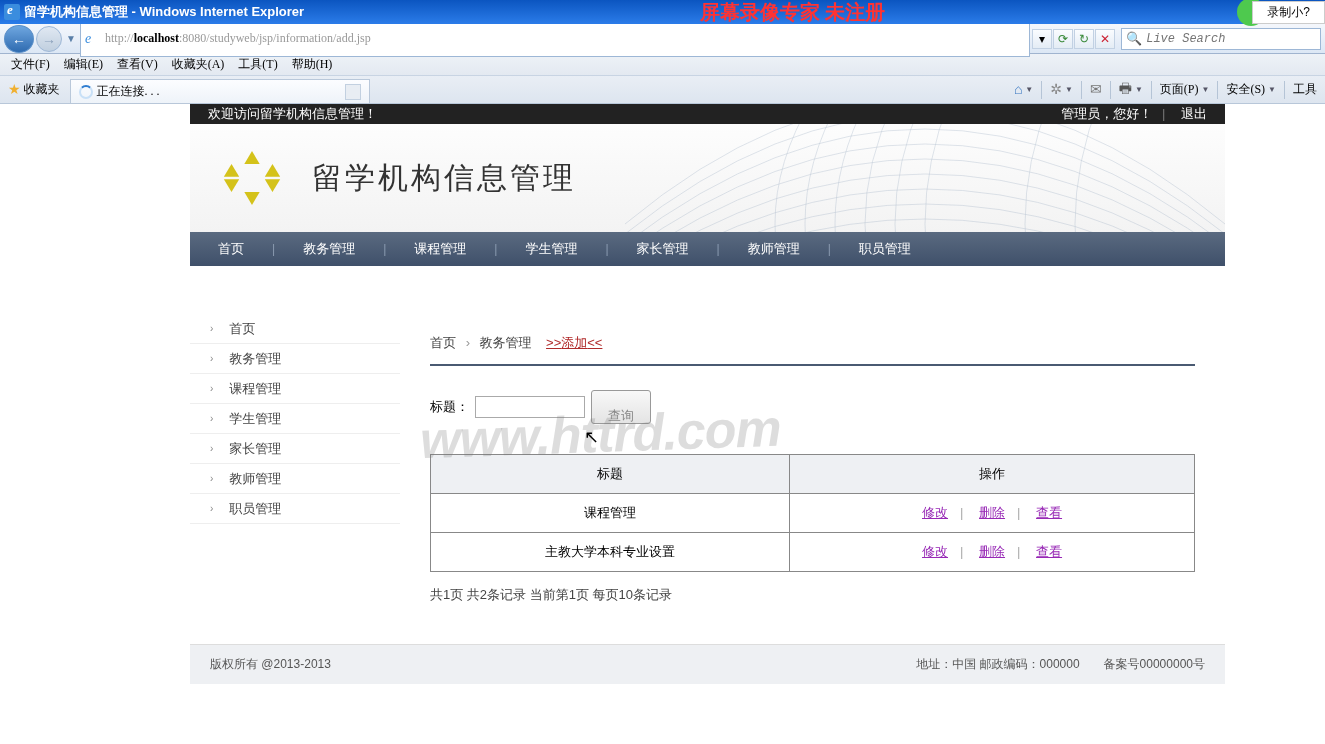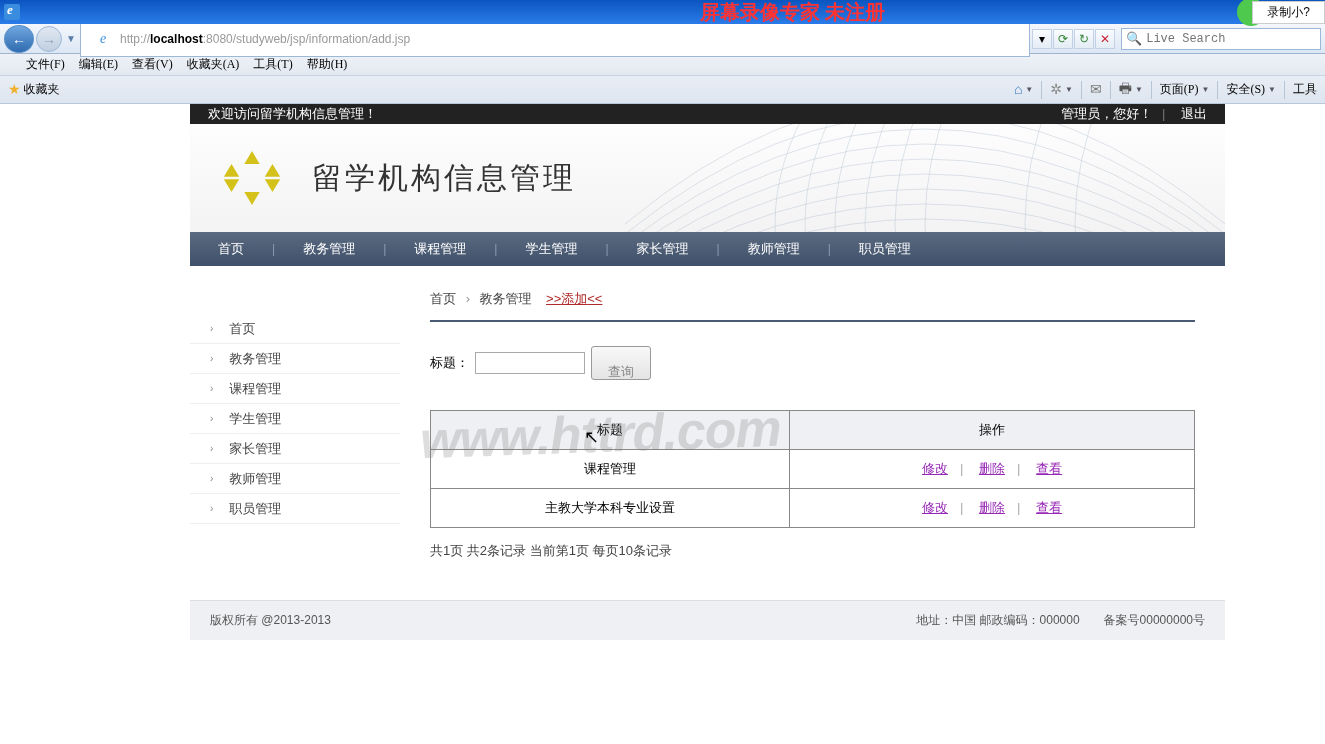--- a/index.html
+++ b/index.html
@@ -13,34 +13,34 @@
 .titlebar .overlay-text { position:absolute; left:700px; color:#ff3333; font-size:20px; font-weight:bold; font-family:"SimSun"; }
 .titlebar .app-icon-r { position:absolute; right:60px; top:-2px; width:28px; height:28px; background:#4ec94e; border-radius:50%; }
 .titlebar .rec-label { position:absolute; right:0; background:#fff; color:#000; padding:2px 14px; font-size:12px; border:1px solid #ccc; }
 
 
 .navbar { height:30px; background:linear-gradient(#f4f7fc,#dce7f5); border-bottom:1px solid #a0b4cf; display:flex; align-items:center; padding:0 4px; gap:2px; }
 .nav-btn { width:28px; height:26px; border:1px solid #9db7d6; border-radius:4px; background:linear-gradient(#f0f6ff,#d2e1f2); display:flex; align-items:center; justify-content:center; font-size:14px; color:#2f5f9f; }
 .nav-btn.back { width:30px; height:28px; border-radius:50%; background:linear-gradient(#6fa7e0,#2f6bb0); color:#fff; border:1px solid #5a8fc8; }
 .nav-btn.fwd { width:26px; height:26px; border-radius:50%; background:linear-gradient(#e0e8f2,#c0cfdf); color:#8aa0ba; }
 .nav-drop { width:14px; color:#5a7fa8; font-size:10px; text-align:center; }
-.addr-wrap { flex:1; display:flex; align-items:center; border:1px solid #9db7d6; background:#fff; height:36px; padding:0 19px; font-family:Liberation Sans, sans-serif; }
+.addr-wrap { flex:1; display:flex; align-items:center; border:1px solid #9db7d6; background:#fff; height:36px; padding:0 4px; font-family:Liberation Serif, serif; }
 .addr-wrap .page-icon { width:16px; height:16px; margin-right:4px; display:inline-block; position:relative; }
 .addr-wrap .page-icon::before { content:"e"; font-family:Georgia; font-style:italic; color:#3a8dde; font-size:14px; }
 .addr-wrap .url-pre { color:#999; }
 .addr-wrap .url-host { color:#000; font-weight:bold; }
 .addr-wrap .url-path { color:#999; }
 .addr-end { display:flex; gap:1px; }
 .addr-end .sq { width:20px; height:20px; border:1px solid #c2d1e3; display:flex; align-items:center; justify-content:center; background:linear-gradient(#fafcff,#e4ecf5); font-size:12px; }
 .search-wrap { width:200px; display:flex; align-items:center; border:1px solid #9db7d6; background:#fff; height:22px; padding:0 4px; margin-left:4px; }
 .search-wrap .mag { color:#c0782a; margin-right:4px; font-size:13px; }
-.search-wrap input { border:none; outline:none; font-size:12px; color:#999; width:150px; font-family:"Courier New"; }
-
-
-.menubar { height:22px; background:linear-gradient(#eef2f7,#e3e9f1); border-bottom:1px solid #c8d4e3; display:flex; align-items:center; padding-left:20px; gap:2px; font-family:"SimSun"; }
+.search-wrap input { border:none; outline:none; font-size:12px; color:#999; font-style:italic; width:150px; font-family:"Courier New"; }
+
+
+.menubar { height:22px; background:linear-gradient(#eef2f7,#e3e9f1); border-bottom:1px solid #c8d4e3; display:flex; align-items:center; padding-left:5px; gap:2px; font-family:"SimSun"; }
 .menubar .mitem { padding:2px 6px; font-size:12px; }
 
 
 .favbar { height:28px; background:linear-gradient(#e9eef5,#dde5ef); border-bottom:1px solid #b8c7d9; display:flex; align-items:center; padding:0 4px; justify-content:space-between; }
 .favbar-left { display:flex; align-items:center; gap:6px; }
 .favbtn { display:flex; align-items:center; gap:3px; padding:2px 4px; font-size:12px; font-family:"SimSun"; }
 .fav-star { color:#f0b030; font-size:14px; }
 .tab { display:flex; align-items:center; gap:4px; background:linear-gradient(#fcfdff,#eef3f9); border:1px solid #b9c8da; border-bottom:none; padding:3px 8px; height:24px; margin-top:3px; min-width:300px; }
 .tab .spinner { width:14px; height:14px; border:2px solid #c8e0f7; border-top-color:#2f7dd0; border-radius:50%; }
 .tab .tab-label { font-size:12px; font-family:"SimSun"; }
@@ -67,21 +67,21 @@
 .topnav { height:34px; background:linear-gradient(#5a6a80,#3f506a); display:flex; align-items:center; }
 .topnav a { color:#fff; text-decoration:none; font-size:13px; padding:0 28px; }
 .topnav .nsep { color:#8a9ab0; }
 
 .body-row { display:flex; }
 .sidebar { width:210px; padding-top:48px; }
 .sidebar .sitem { height:30px; display:flex; align-items:center; padding-left:20px; border-bottom:1px solid #eee; font-size:13px; color:#444; gap:16px; cursor:pointer; }
 .sidebar .sitem .chev { font-size:10px; color:#888; }
 
 .main { flex:1; padding:24px 30px 20px 30px; position:relative; }
-.crumb { font-size:13px; color:#444; padding-bottom:12px; border-bottom:2px solid #4a5a72; }
+.crumb { font-size:13px; color:#444; padding-bottom:12px; border-bottom:2px solid #4a5a72;margin-top:44px; }
 .crumb .csep { color:#999; margin:0 6px; }
 .crumb .add-link { color:#b02a2a; text-decoration:underline; }
 .crumb .add-link .arr { color:#b02a2a; }
 
 .search-row { margin-top:24px; display:flex; align-items:center; gap:6px; font-size:13px; }
 .search-row input { border:1px solid #aaa; height:22px; width:110px; padding:0 4px; }
 .search-row button { height:24px; padding:16px 16px; border:1px solid #999; background:linear-gradient(#f8f8f8,#e4e4e4); border-radius:3px; color:#888; font-size:13px; }
 
 .grid { width:100%; border-collapse:collapse; margin-top:30px; }
 .grid th, .grid td { border:1px solid #888; padding:10px; text-align:center; font-size:13px; }
@@ -94,20 +94,21 @@
 .footer { height:40px; background:#eef0f3; border-top:1px solid #ddd; display:flex; align-items:center; justify-content:space-between; padding:11px 20px; font-size:12px; color:#555; margin-top:20px; }
 
 .watermark { position:absolute; left:420px; top:300px; font-size:52px; font-style:italic; font-weight:bold; color:rgba(120,120,120,0.25); font-family:Arial; transform:rotate(-2deg); pointer-events:none; letter-spacing:-1px; z-index:5; }
 .cursor { position:absolute; left:584px; top:322px; font-size:18px; color:#000; pointer-events:none; z-index:6; }
 </style>
 </head>
 <body>
 
 <div class="titlebar">
   <span class="ie-icon"></span>
+  <span class="title-main">留学机构信息管理 - Windows Internet Explorer</span>
   <span class="overlay-text">屏幕录像专家  未注册</span>
   <span class="app-icon-r"></span>
   <span class="rec-label">录制小?</span>
 </div>
 
 <div class="navbar">
   <div class="nav-btn back">←</div>
   <div class="nav-btn fwd">→</div>
   <div class="nav-drop">▼</div>
   <div class="addr-wrap">
@@ -135,20 +136,25 @@
   <span class="mitem">收藏夹(A)</span>
   <span class="mitem">工具(T)</span>
   <span class="mitem">帮助(H)</span>
 </div>
 
 <div class="favbar">
   <div class="favbar-left">
     <div class="favbtn">
       <span class="fav-star">★</span>
       <span>收藏夹</span>
+    </div>
+    <div class="tab">
+      <span class="spinner"></span>
+      <span class="tab-label">正在连接. . .</span>
+      <span class="tab-close"></span>
     </div>
   </div>
   <div class="favbar-right">
     <div class="tb-btn">
         <span class="ico" style="color:#3a78c2">⌂</span>
         <span class="drop-arr">▼</span>
       </div>
     <div class="tb-sep"></div>
     <div class="tb-btn">
         <span class="ico" style="color:#888">✲</span>

